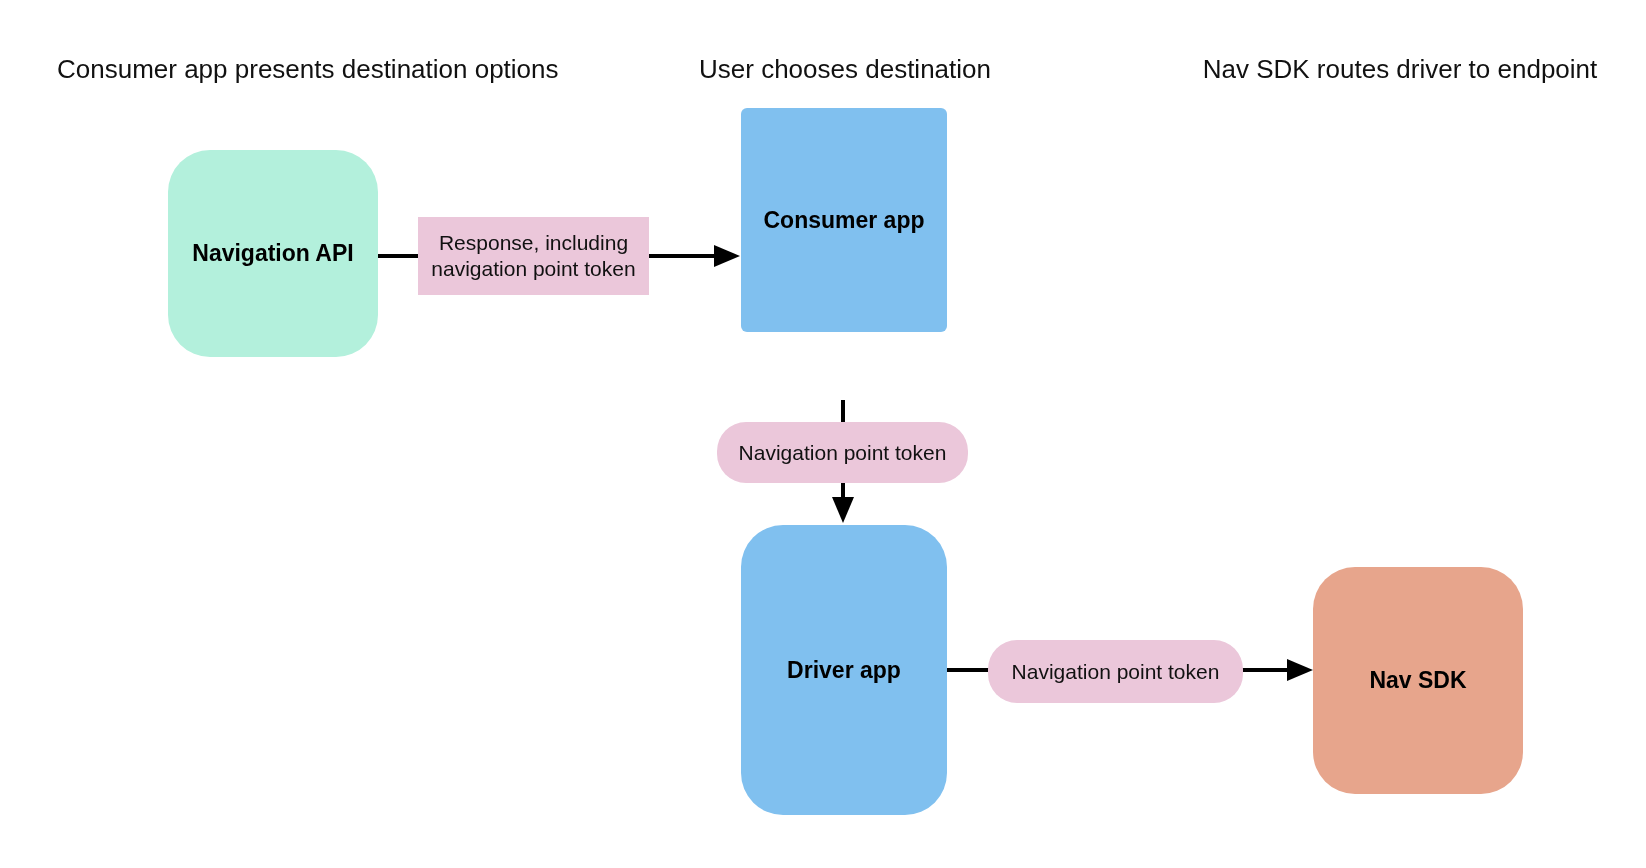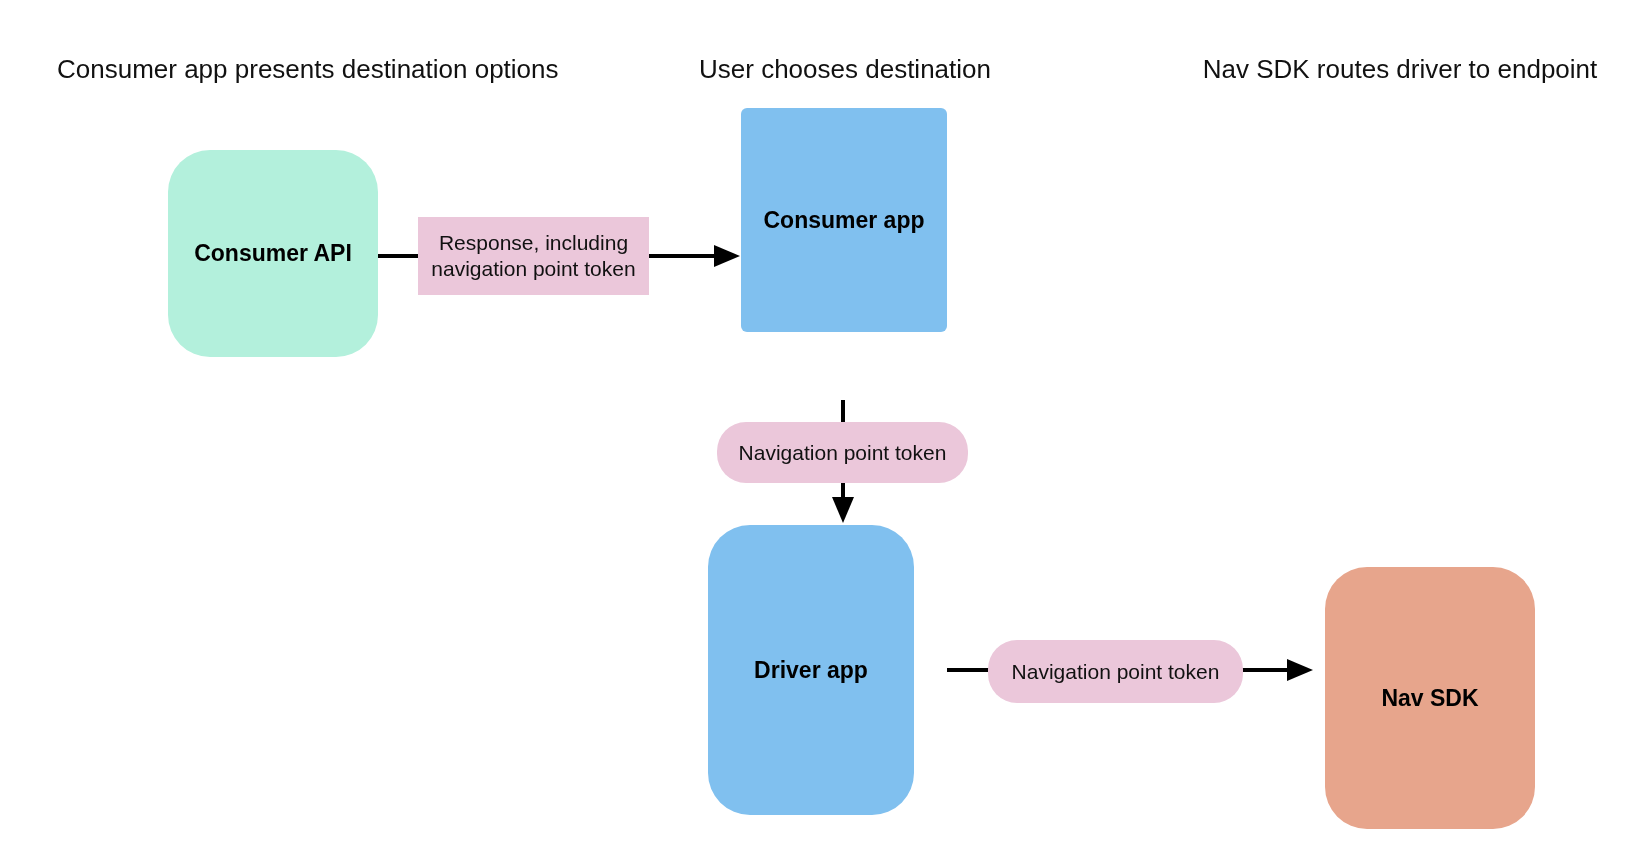--- a/index.html
+++ b/index.html
@@ -62,22 +62,22 @@
   .edge-label.one-line {
     white-space: nowrap;
     border-radius: 29px;
   }
   .edge-label.multi-line {
     padding: 14px 10px;
     box-sizing: border-box;
   }
   #node-geocoding { left: 168px; top: 150px; width: 210px; height: 207px; }
   #node-consumer  { left: 741px; top: 108px; width: 206px; height: 224px; border-radius: 6px; }
-  #node-driver    { left: 708px; top: 525px; width: 206px; height: 290px; }
-  #node-navsdk    { left: 1313px; top: 567px; width: 210px; height: 262px; margin-left: 12px; }
+  #node-driver    { left: 741px; top: 525px; width: 206px; height: 290px; }
+  #node-navsdk    { left: 1313px; top: 567px; width: 210px; height: 227px; }
   #edge-label-1   { left: 418px; top: 217px; width: 231px; height: 78px; }
   #edge-label-2   { left: 717px; top: 422px; width: 251px; height: 61px; }
   #edge-label-3   { left: 988px; top: 640px; width: 255px; height: 63px; }
   #stage-1 { left: 57px; }
   #stage-2 { left: 845px; }
   #stage-3 { left: 1400px; }
   .edge-line { stroke: #000000; stroke-width: 4; }
   .edge-head { fill: #000000; }
 </style>
 </head>
@@ -95,21 +95,21 @@
     <polygon class="edge-head" points="740,256 714,245 714,267"></polygon>
 
     <line class="edge-line" x1="843" y1="400" x2="843" y2="501"></line>
     <polygon class="edge-head" points="843,523 832,497 854,497"></polygon>
 
     <line class="edge-line" x1="947" y1="670" x2="1291" y2="670"></line>
     <polygon class="edge-head" points="1313,670 1287,659 1287,681"></polygon>
   </svg>
 
   <div id="node-geocoding" class="node" style="background: rgb(179, 240, 220);">
-    <span class="node-label">Consumer API</span>
+    <span class="node-label">Navigation API</span>
   </div>
 
   <div id="node-consumer" class="node" style="background: rgb(128, 192, 239);">
     <span class="node-label">Consumer app</span>
   </div>
 
   <div id="node-driver" class="node" style="background: rgb(128, 192, 239);">
     <span class="node-label">Driver app</span>
   </div>
 

